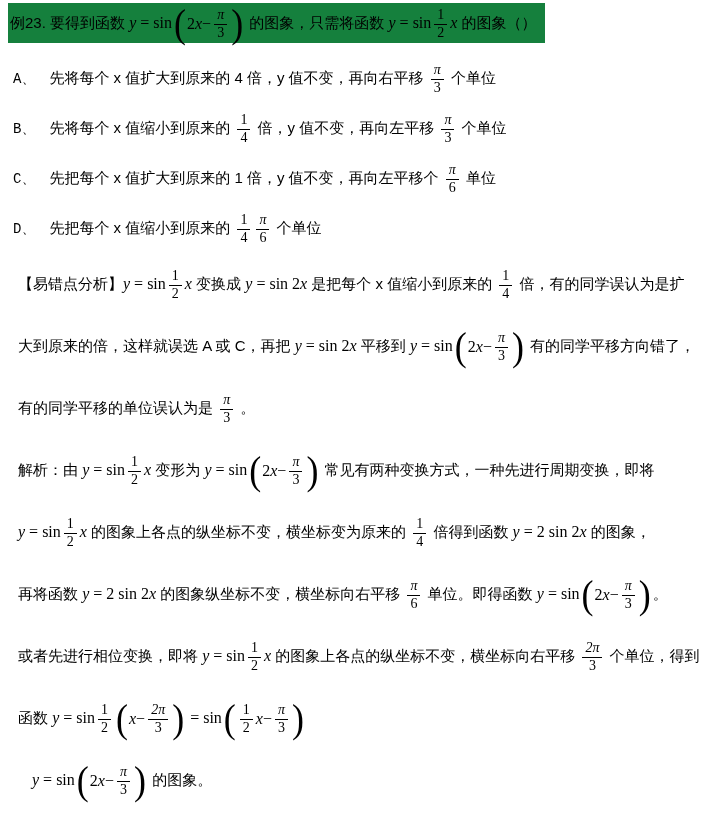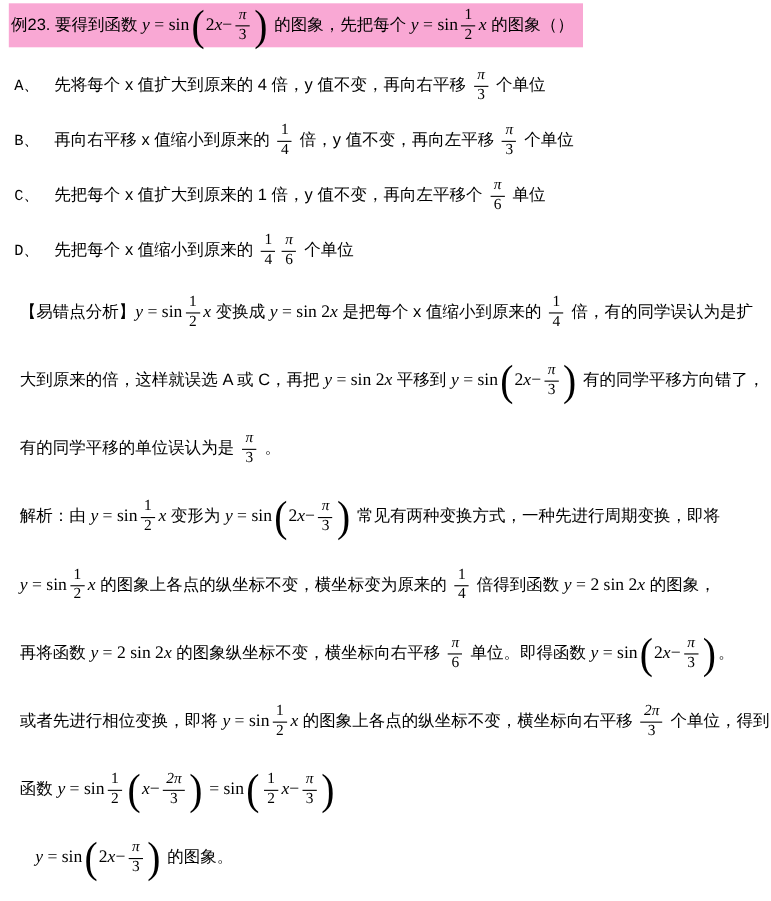--- a/index.html
+++ b/index.html
@@ -24,38 +24,38 @@
   .frac .den{display:block;padding:0 3px;}
   .frac .it{font-style:italic;}
   .pgroup{display:inline-flex;align-items:center;vertical-align:middle;margin:0 1px;}
   .bigp{font-family:"Liberation Serif",serif;font-size:36px;font-weight:400;line-height:0.9;transform:scaleY(1.1);padding:0 1px;}
 </style>
 </head>
 <body>
 
 <div class="doc">
 
-  <div class="title-band" style="background: #f9a8d4;"><span class="c">例23. 要得到函数 </span><span class="mi">y</span><span class="mo"> = </span><span class="mr">sin</span><span class="pgroup">
+  <div class="title-band" style="background: #15803d;"><span class="c">例23. 要得到函数 </span><span class="mi">y</span><span class="mo"> = </span><span class="mr">sin</span><span class="pgroup">
         <span class="bigp">(</span>
         <span class="mr">2</span>
         <span class="mi">x</span>
         <span class="mo"> − </span>
         <span class="frac">
           <span class="num it">π</span>
           <span class="den">3</span>
         </span>
         <span class="bigp">)</span>
-      </span><span class="c"> 的图象，先把每个 </span><span class="mi">y</span><span class="mo"> = </span><span class="mr">sin</span><span class="frac"><span class="num">1</span><span class="den">2</span></span><span class="mi">x</span><span class="c"> 的图象（）</span></div>
+      </span><span class="c"> 的图象，只需将函数 </span><span class="mi">y</span><span class="mo"> = </span><span class="mr">sin</span><span class="frac"><span class="num">1</span><span class="den">2</span></span><span class="mi">x</span><span class="c"> 的图象（）</span></div>
 
   <div class="options-block">
     <div class="opt">
       <span class="opt-label">A、</span><span class="opt-body"><span class="c">先将每个 x 值扩大到原来的 4 倍，y 值不变，再向右平移 </span><span class="frac"><span class="num it">π</span><span class="den">3</span></span><span class="c"> 个单位</span></span>
     </div>
     <div class="opt">
-      <span class="opt-label">B、</span><span class="opt-body"><span class="c">再向右平移 x 值缩小到原来的 </span><span class="frac"><span class="num">1</span><span class="den">4</span></span><span class="c"> 倍，y 值不变，再向左平移 </span><span class="frac"><span class="num it">π</span><span class="den">3</span></span><span class="c"> 个单位</span></span>
+      <span class="opt-label">B、</span><span class="opt-body"><span class="c">先将每个 x 值缩小到原来的 </span><span class="frac"><span class="num">1</span><span class="den">4</span></span><span class="c"> 倍，y 值不变，再向左平移 </span><span class="frac"><span class="num it">π</span><span class="den">3</span></span><span class="c"> 个单位</span></span>
     </div>
     <div class="opt">
       <span class="opt-label">C、</span><span class="opt-body"><span class="c">先把每个 x 值扩大到原来的 1 倍，y 值不变，再向左平移个 </span><span class="frac"><span class="num it">π</span><span class="den">6</span></span><span class="c"> 单位</span></span>
     </div>
     <div class="opt">
       <span class="opt-label">D、</span><span class="opt-body"><span class="c">先把每个 x 值缩小到原来的 </span><span class="frac"><span class="num">1</span><span class="den">4</span></span><span class="frac"><span class="num it">π</span><span class="den">6</span></span><span class="c"> 个单位</span></span>
     </div>
   </div>
 
   <div class="para">

